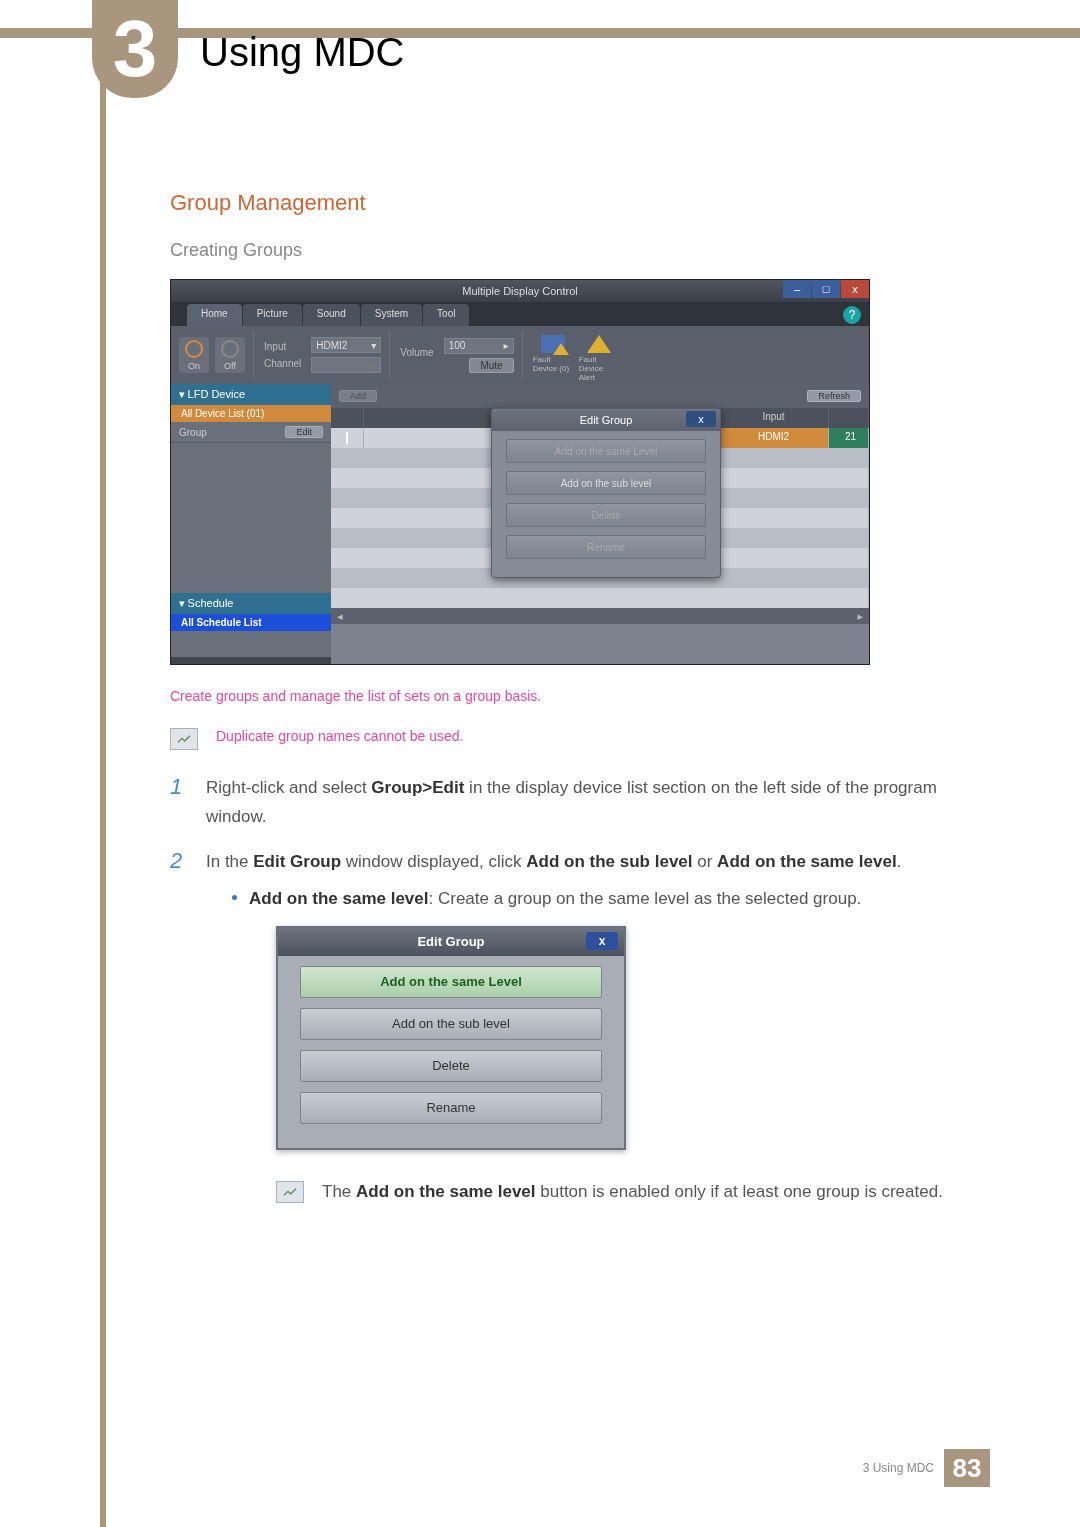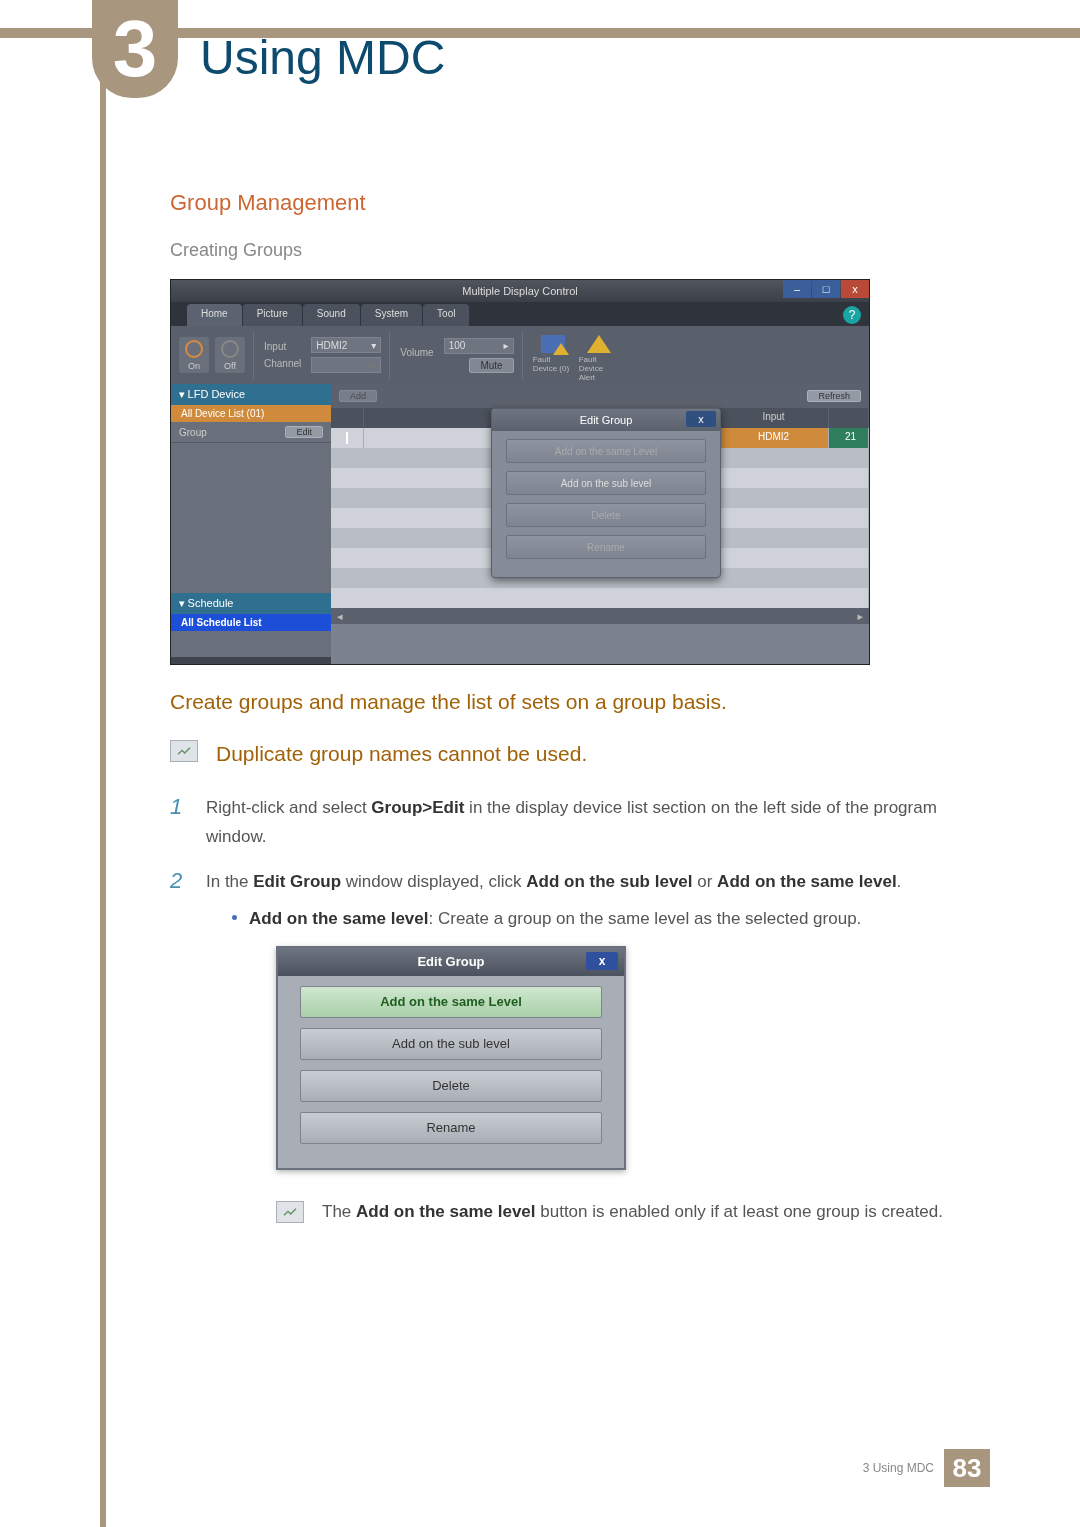--- a/index.html
+++ b/index.html
@@ -48,22 +48,22 @@
     font-weight: bold;
     display: flex;
     align-items: center;
     justify-content: center;
     border-radius: 0 0 40px 40px;
   }
   .chapter-title {
     position: absolute;
     left: 200px;
     top: 30px;
-    font-size: 48px;
-    color: #0c4a6e;
+    font-size: 40px;
+    color: #000000;
     font-weight: 400;
   }
   .content {
     position: absolute;
     left: 170px;
     top: 190px;
     width: 800px;
   }
   .h-section {
     color: #cc6633;
@@ -401,22 +401,22 @@
     align-items: center;
     justify-content: center;
   }
   .dlg-btn2.highlight {
     background: linear-gradient(#cfe7cf,#a9cfa9);
     color: #1f5f1f;
     font-weight: bold;
   }
 
   .body-text {
-    font-size: 21px;
-    color: #a16207;
+    font-size: 14px;
+    color: #ec4899;
     line-height: 1.6;
     margin-bottom: 18px;
   }
   .note-row {
     display: flex;
     gap: 18px;
     margin-bottom: 24px;
     align-items: flex-start;
   }
   .note-icon {

